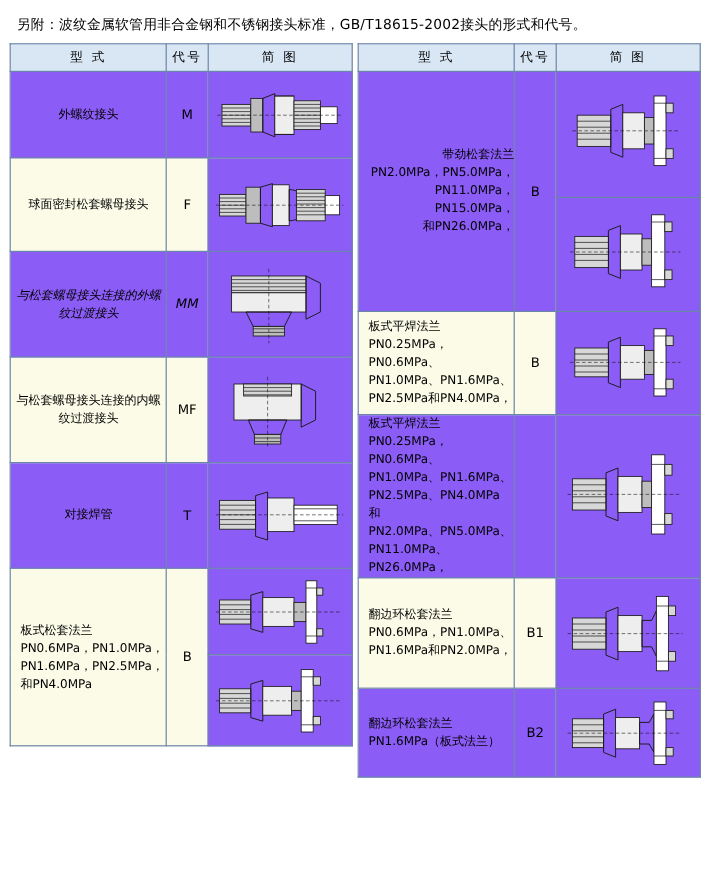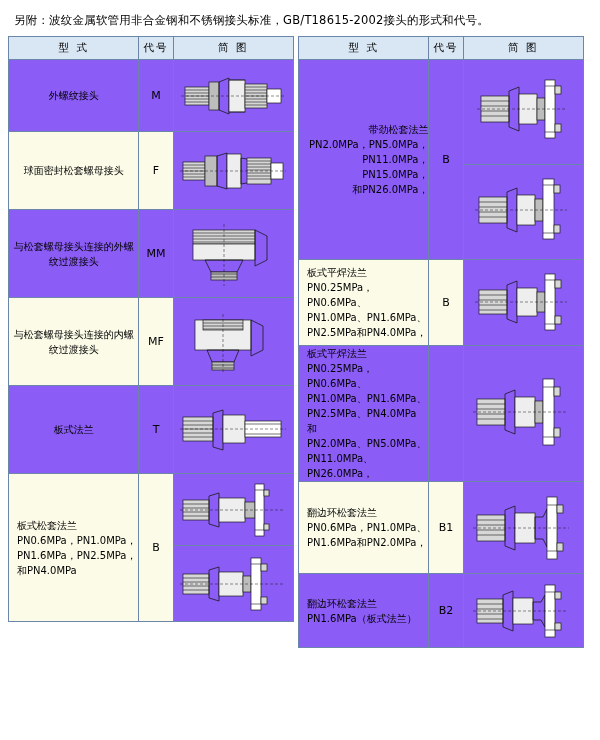--- a/index.html
+++ b/index.html
@@ -158,21 +158,21 @@
               <path class="ln" d="M64 20 a14 13 0 0 1 0 26 z" fill="#dcdcdc"></path>
               <rect x="70" y="20" width="24" height="26" class="fillgray"></rect>
               <path class="ln2" d="M70 23h24M70 26h24M70 29h24M70 32h24M70 35h24M70 38h24M70 41h24"></path>
               <rect x="94" y="25" width="12" height="16" class="fillwhite"></rect>
               <path class="dash" d="M3 33 H109"></path>
             </svg>
           </div>
         </td>
       </tr>
 
-      <tr style="height:88px;">
+      <tr style="height:88px;font-style:italic;">
         <td class="cell-name white">与松套螺母接头连接的外螺纹过渡接头</td>
         <td class="cell-code white">MM</td>
         <td class="fig white">
           <div class="figwrap">
             <svg width="112" height="76" viewBox="0 0 112 76">
               <rect x="16" y="14" width="62" height="14" class="fillgray"></rect>
               <path class="ln2" d="M16 17h62M16 20h62M16 23h62M16 26h62"></path>
               <rect x="16" y="28" width="62" height="16" class="filllight"></rect>
               <path class="ln" d="M28 44 h38 l-6 12 h-26 z"></path>
               <rect x="34" y="56" width="26" height="8" class="fillgray2"></rect>
@@ -197,21 +197,21 @@
               <rect x="35" y="58" width="22" height="8" class="fillgray2"></rect>
               <path class="ln2" d="M35 61h22M35 64h22"></path>
               <path class="ln" d="M74 16 l12 6 v24 l-12 6 z" fill="#cfcfcf"></path>
               <path class="dash" d="M46 10 V70"></path>
             </svg>
           </div>
         </td>
       </tr>
 
       <tr style="height:88px;">
-        <td class="cell-name white">板式法兰</td>
+        <td class="cell-name white">对接焊管</td>
         <td class="cell-code white">T</td>
         <td class="fig white">
           <div class="figwrap">
             <svg width="112" height="70" viewBox="0 0 112 70">
               <rect x="6" y="22" width="30" height="24" class="fillgray"></rect>
               <path class="ln2" d="M6 26h30M6 30h30M6 34h30M6 38h30M6 42h30"></path>
               <path class="ln" d="M36 18 l10 -3 v40 l-10 -3 z" fill="#cfcfcf"></path>
               <rect x="46" y="20" width="22" height="28" class="filllight"></rect>
               <rect x="68" y="26" width="36" height="16" class="fillwhite"></rect>
               <path class="ln2" d="M68 29 H104 M68 39 H104"></path>

